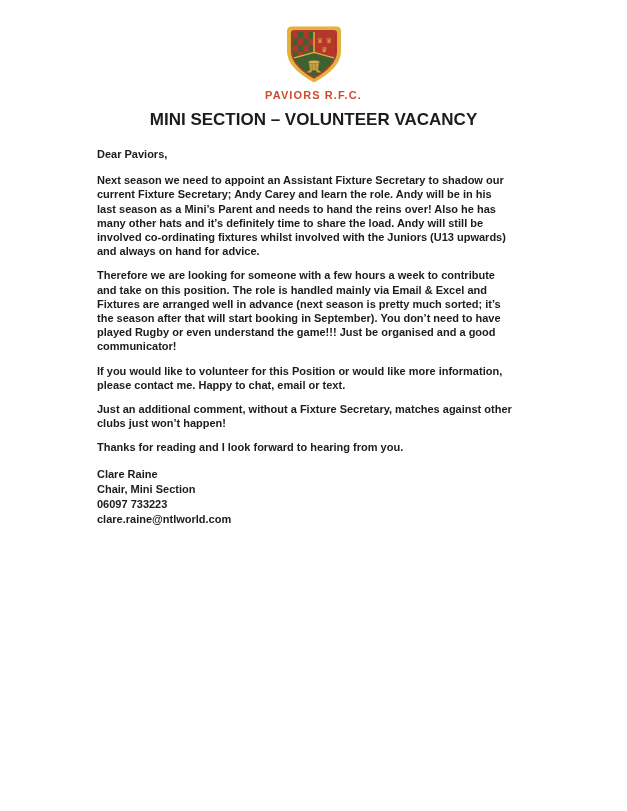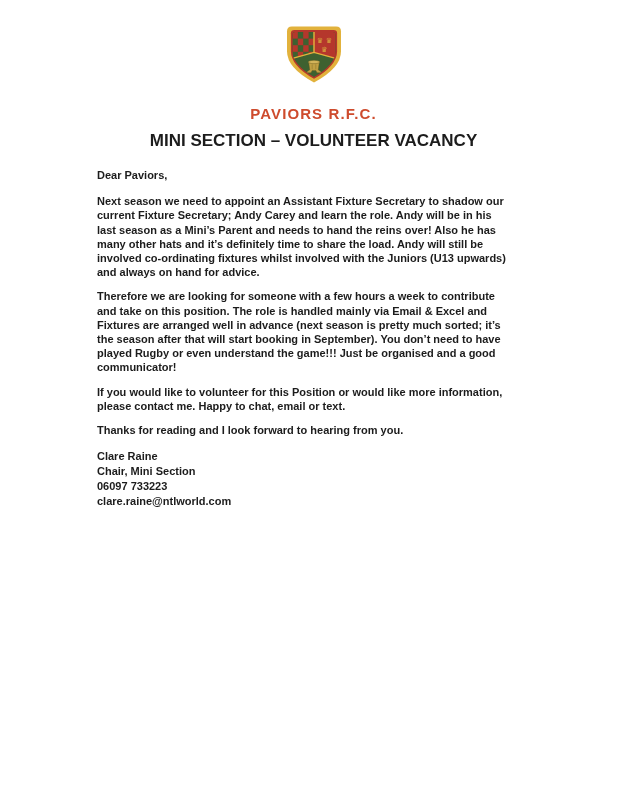--- a/index.html
+++ b/index.html
@@ -10,22 +10,22 @@
     margin: 0 auto;
     background: #ffffff;
     font-family: "Liberation Sans", sans-serif;
     overflow: hidden;
     box-sizing: border-box;
     padding-top: 26px;
   }
   .crest { text-align: center; }
   .crest svg { display: block; margin: 0 auto; }
   .club-name {
-    margin-top: 22px;
-    font-size: 15px;
+    margin-top: 6px;
+    font-size: 11px;
     font-weight: bold;
     letter-spacing: 1.1px;
     color: #ce4b2d;
   }
   .subtitle {
     margin-top: 9px;
     text-align: center;
     font-size: 17px;
     font-weight: bold;
     color: #1c1c1c;
@@ -120,20 +120,22 @@
 involved co-ordinating fixtures whilst involved with the Juniors (U13 upwards)
 and always on hand for advice.</p>
     <p>Therefore we are looking for someone with a few hours a week to contribute
 and take on this position. The role is handled mainly via Email &amp; Excel and
 Fixtures are arranged well in advance (next season is pretty much sorted; it’s
 the season after that will start booking in September). You don’t need to have
 played Rugby or even understand the game!!! Just be organised and a good
 communicator!</p>
     <p>If you would like to volunteer for this Position or would like more information,
 please contact me. Happy to chat, email or text.</p>
+    <p>Just an additional comment, without a Fixture Secretary, matches against other
+clubs just won’t happen!</p>
     <p>Thanks for reading and I look forward to hearing from you.</p>
 
     <div class="signature">
       <div>Clare Raine</div>
       <div>Chair, Mini Section</div>
       <div>06097 733223</div>
       <div>clare.raine@ntlworld.com</div>
     </div>
   </div>
 

